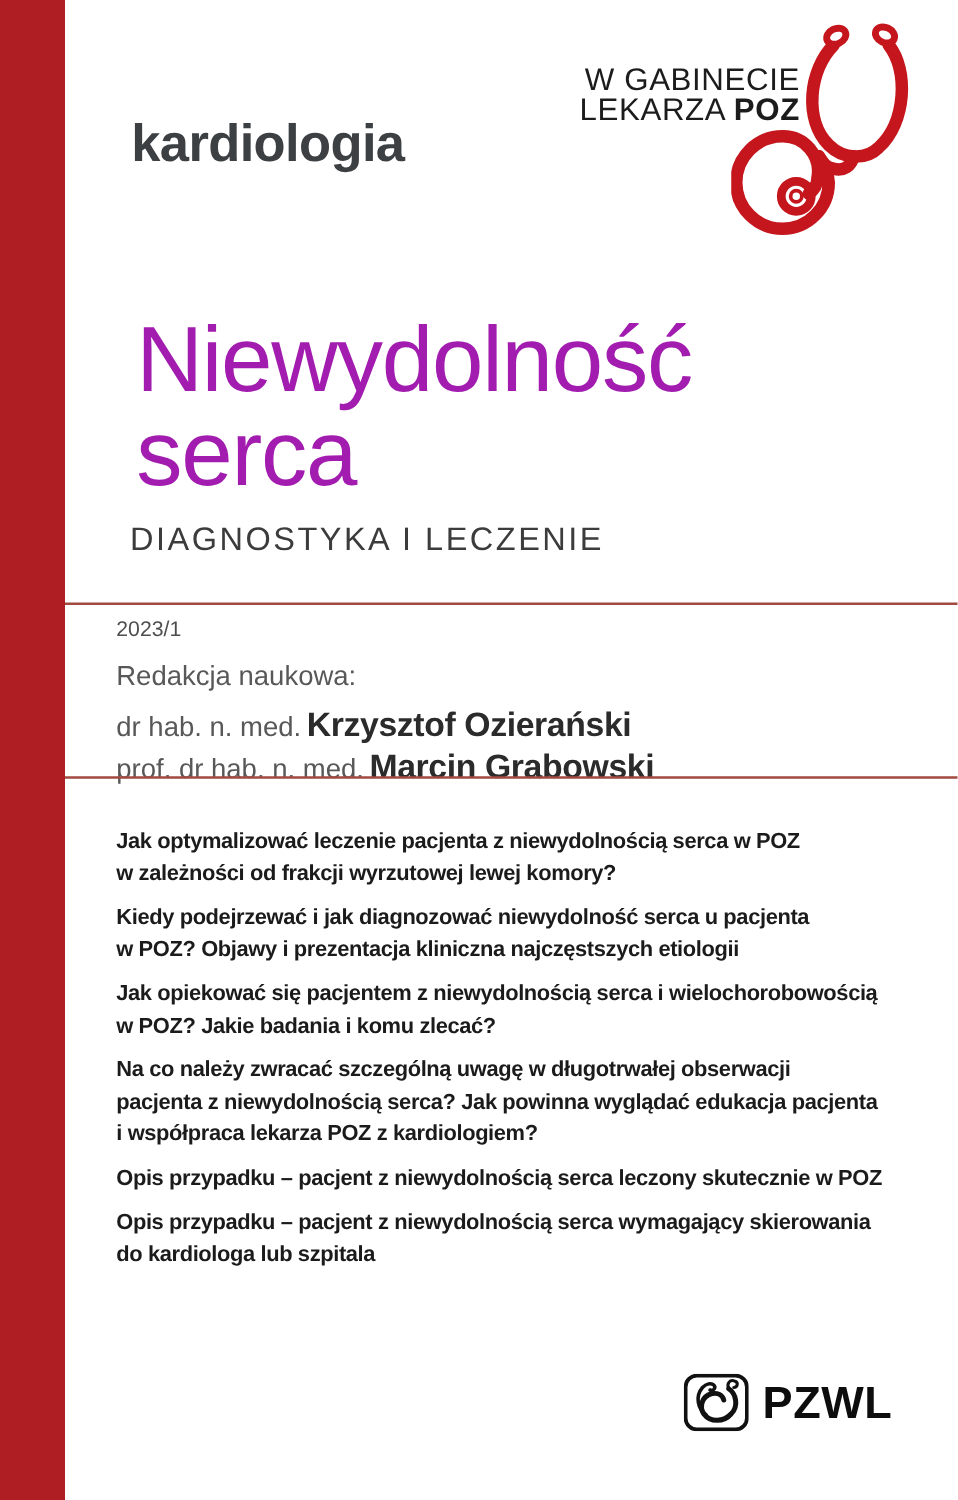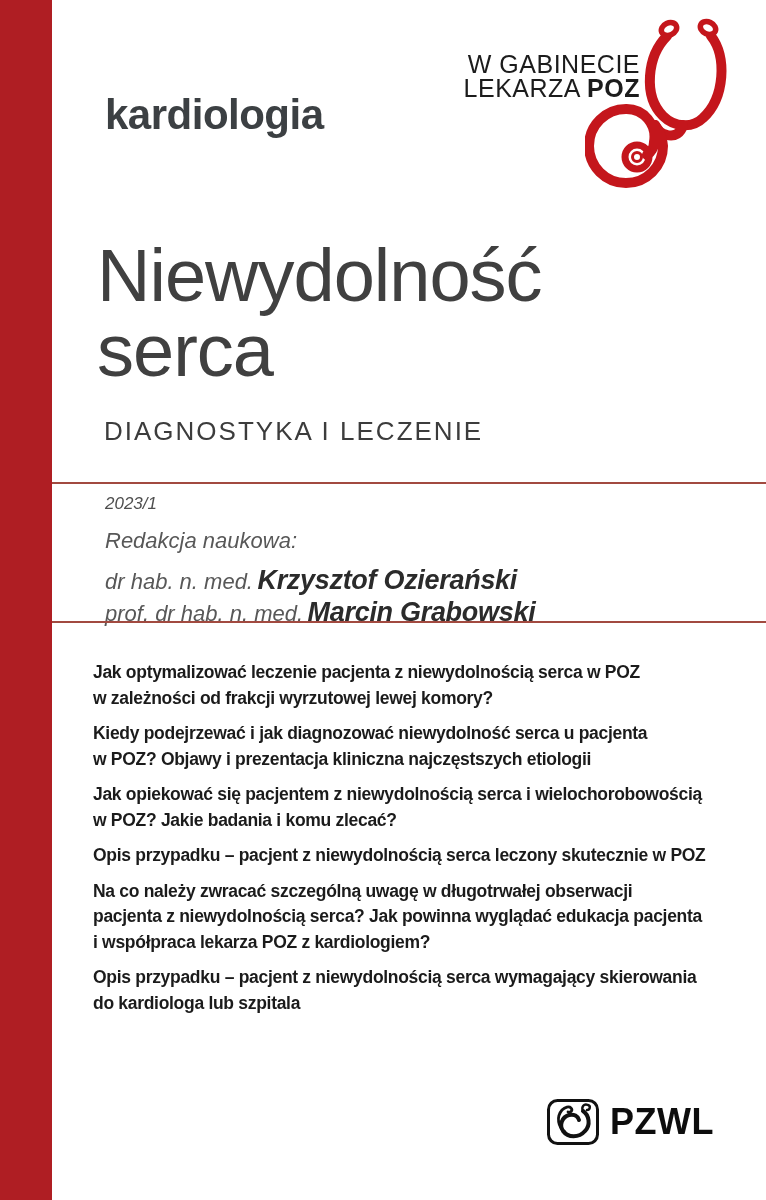--- a/index.html
+++ b/index.html
@@ -31,37 +31,37 @@
     position:absolute;right:126px;top:52px;
     text-align:right;
     font-size:25px;line-height:24px;letter-spacing:0.5px;
     color:#1c1c1c;font-weight:400;white-space:nowrap;
   }
   .brand-text .bold{font-weight:700;}
   .steth{position:absolute;left:585px;top:12px;}
 
   
   .title{
-    position:absolute;left:97px;top:238px;margin:0;
+    position:absolute;left:97px;top:238px;margin:12px;
     font-size:74px;line-height:75px;font-weight:400;
-    color:#404040;letter-spacing:-1px;
+    color:#a21caf;letter-spacing:-1px;
   }
   .subtitle{
     position:absolute;left:104px;top:416px;
     font-size:26px;letter-spacing:2px;
     color:#3c3c3c;font-weight:400;
   }
 
   
   .rule{position:absolute;left:52px;right:0;height:2px;background:#a24a40;}
   .rule-top{top:482px;}
   .rule-bottom{top:621px;}
 
   
-  .meta{position:absolute;left:105px;top:494px;font-style:italic;}
+  .meta{position:absolute;left:93px;top:494px;}
   .edition{font-size:17px;color:#4e4e4e;line-height:20px;margin-bottom:13px;}
   .ed-heading{font-size:22px;color:#585858;line-height:27px;margin-bottom:12px;}
   .ed-line{line-height:29px;white-space:nowrap;}
   .ed-prefix{font-size:22px;color:#585858;font-weight:400;}
   .ed-name{font-size:27px;color:#2b2b2b;font-weight:700;letter-spacing:-0.3px;}
 
   
   .topics{position:absolute;left:93px;top:660px;width:673px;}
   .topics p{
     margin:0 0 10px 0;
@@ -133,24 +133,24 @@
 
   <div class="rule rule-bottom"></div>
 
   <div class="topics">
     <p>Jak optymalizować leczenie pacjenta z niewydolnością serca w POZ
 w zależności od frakcji wyrzutowej lewej komory?</p>
     <p>Kiedy podejrzewać i jak diagnozować niewydolność serca u pacjenta
 w POZ? Objawy i prezentacja kliniczna najczęstszych etiologii</p>
     <p>Jak opiekować się pacjentem z niewydolnością serca i wielochorobowością
 w POZ? Jakie badania i komu zlecać?</p>
-    <p>Opis przypadku – pacjent z niewydolnością serca leczony skutecznie w POZ</p>
     <p>Na co należy zwracać szczególną uwagę w długotrwałej obserwacji
 pacjenta z niewydolnością serca? Jak powinna wyglądać edukacja pacjenta
 i współpraca lekarza POZ z kardiologiem?</p>
+    <p>Opis przypadku – pacjent z niewydolnością serca leczony skutecznie w POZ</p>
     <p>Opis przypadku – pacjent z niewydolnością serca wymagający skierowania
 do kardiologa lub szpitala</p>
   </div>
 
   <div class="publisher">
     <svg width="52" height="46" viewBox="0 0 52 46" fill="none">
       <rect x="1.5" y="1.5" width="49" height="43" rx="9" stroke="#111111" stroke-width="3"></rect>
       <path d="M 36,12 C 42,16 44,26 38,32 C 32,39 21,39 16,32 C 12,26 15,18 22,16 C 27,15 31,17 32,21" stroke="#111111" stroke-width="4" stroke-linecap="round"></path>
       <path d="M 18,33 C 11,28 9,18 15,11 C 18,8 22,7 24,9 C 26,11 24,14 21,13" stroke="#111111" stroke-width="2.8" stroke-linecap="round"></path>
       <path d="M 36,12 C 34,8 37,4 41,6 C 44,7 43,11 40,11" stroke="#111111" stroke-width="2.4" stroke-linecap="round"></path>

